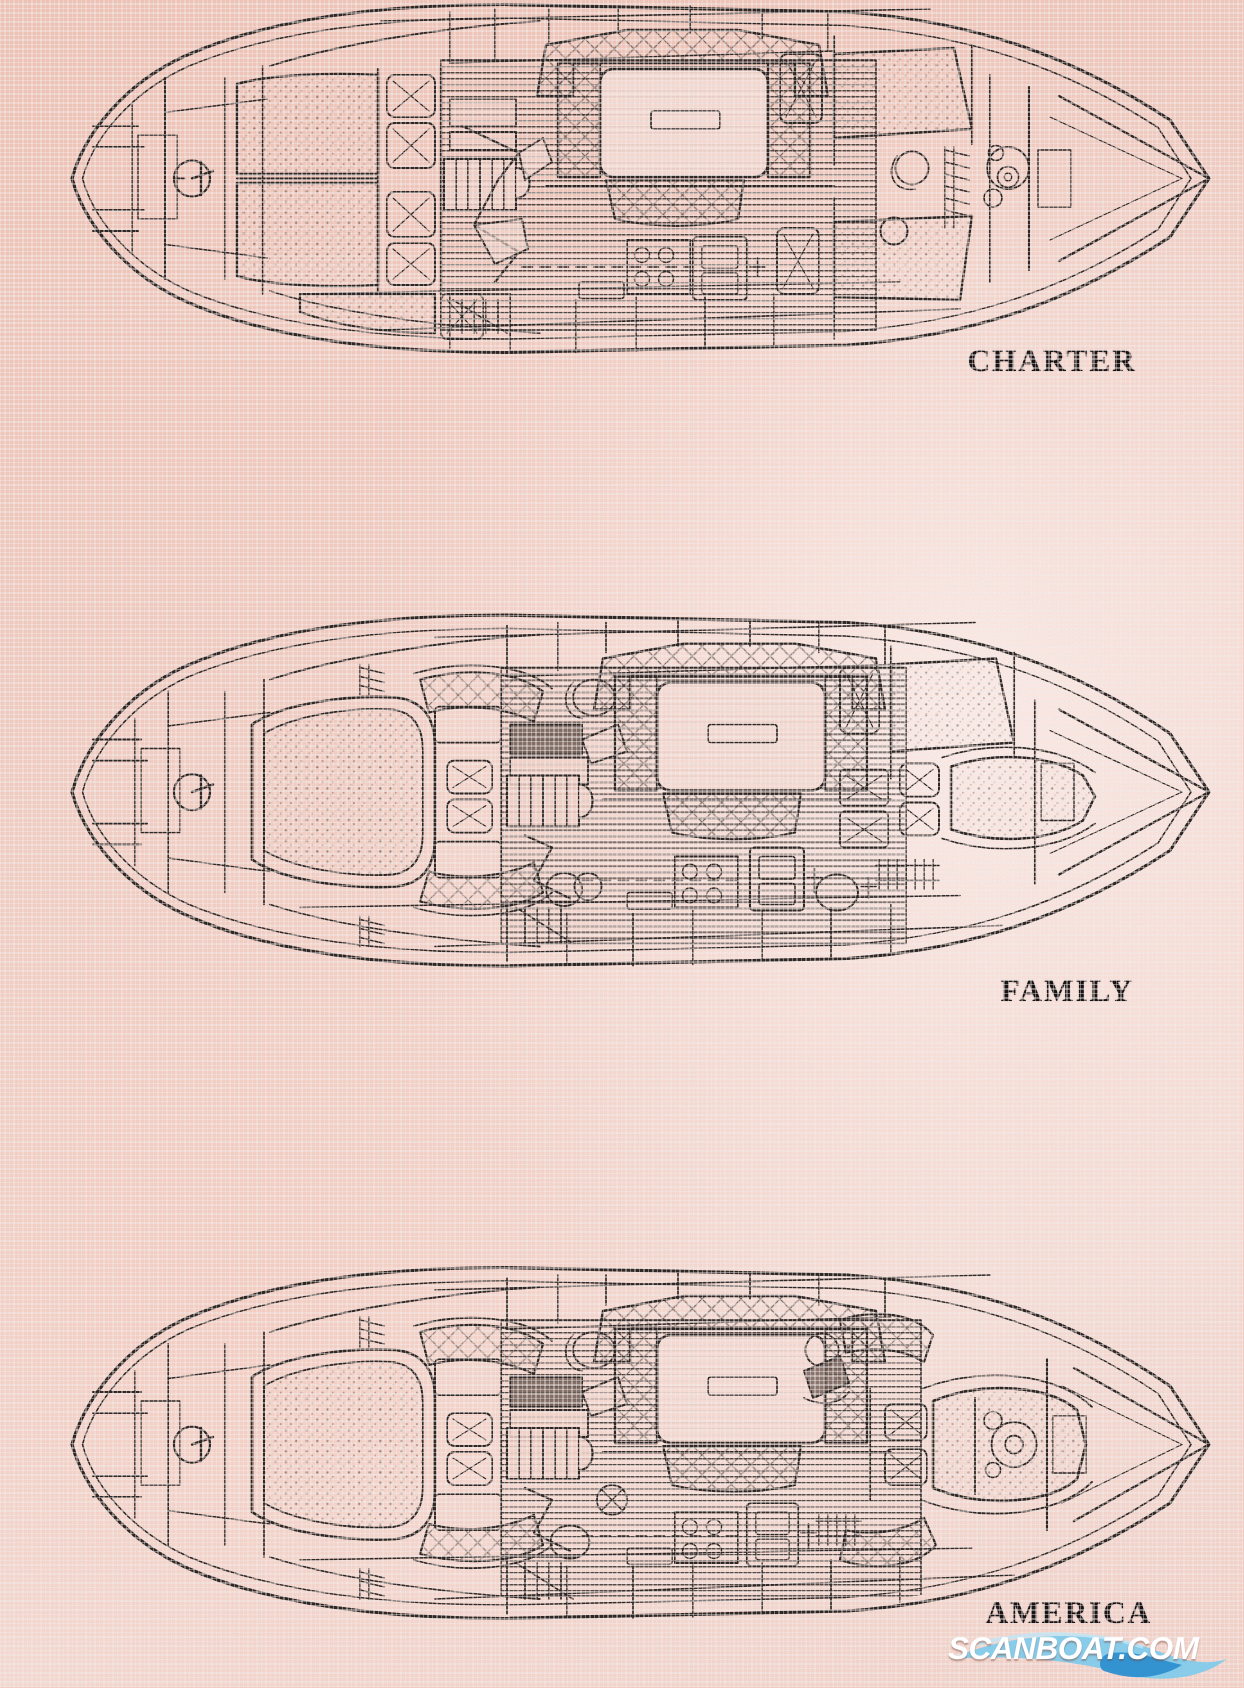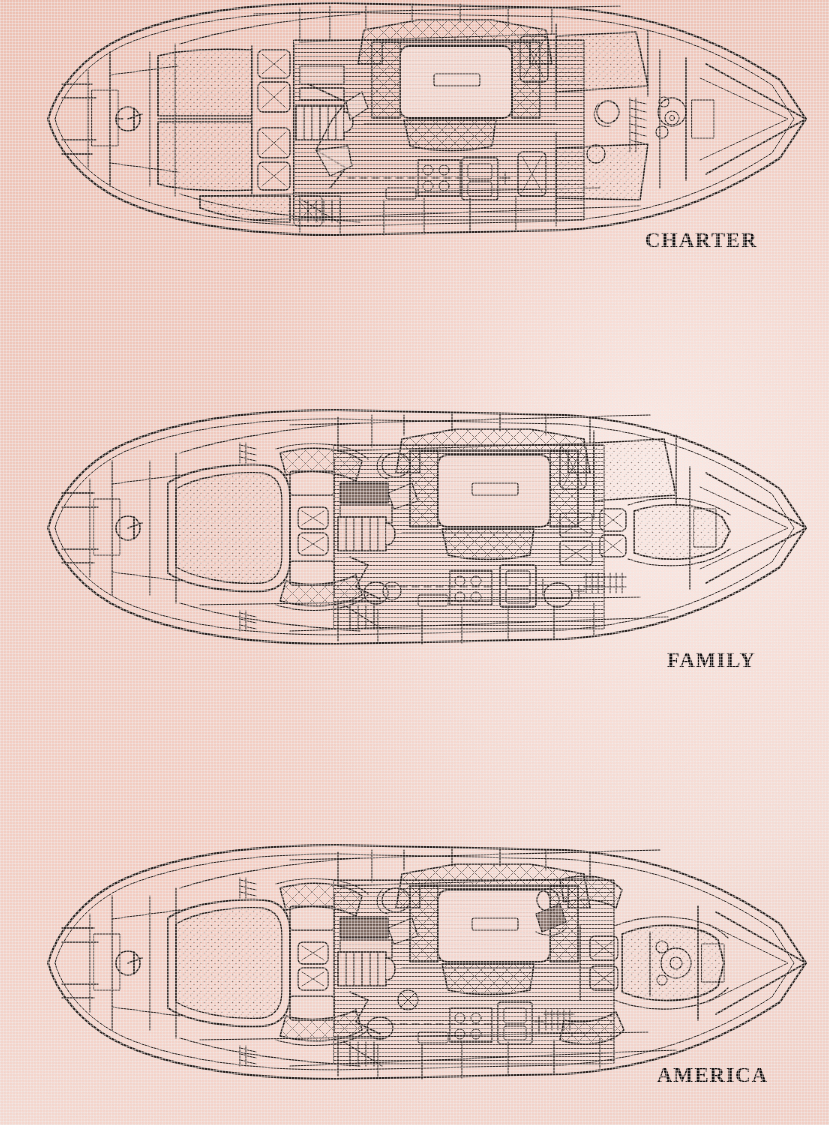--- a/index.html
+++ b/index.html
@@ -470,14 +470,22 @@
         <feTurbulence type="fractalNoise" baseFrequency="0.85" numOctaves="3" stitchTiles="stitch"></feTurbulence>
         <feColorMatrix type="saturate" values="0"></feColorMatrix>
         <feComponentTransfer>
             <feFuncA type="linear" slope="0.38"></feFuncA>
           </feComponentTransfer>
       </filter>
     </defs>
     <rect width="829" height="1125" filter="url(#fgrain)" opacity="0.5"></rect>
   </svg>
 
+  <div id="wm">
+    <svg width="190" height="42" viewBox="0 0 190 42" xmlns="http://www.w3.org/2000/svg">
+      <path d="M2 24 C40 6 96 4 132 16 C150 22 166 30 186 24 C168 38 140 40 118 34 C92 27 48 20 2 24 Z" fill="#7fcbec" opacity="0.92"></path>
+      <path d="M108 20 C124 18 140 24 156 28 C140 38 120 38 104 32 C100 30 100 22 108 20 Z" fill="#2e8fd0" opacity="0.95"></path>
+      <path d="M20 14 C58 4 100 6 130 16" stroke="#bfe6f6" stroke-width="2.5" fill="none" opacity=".8"></path>
+    </svg>
+    <div class="wmtext">SCANBOAT.COM</div>
+  </div>
 
 </div>
 
 </body></html>

